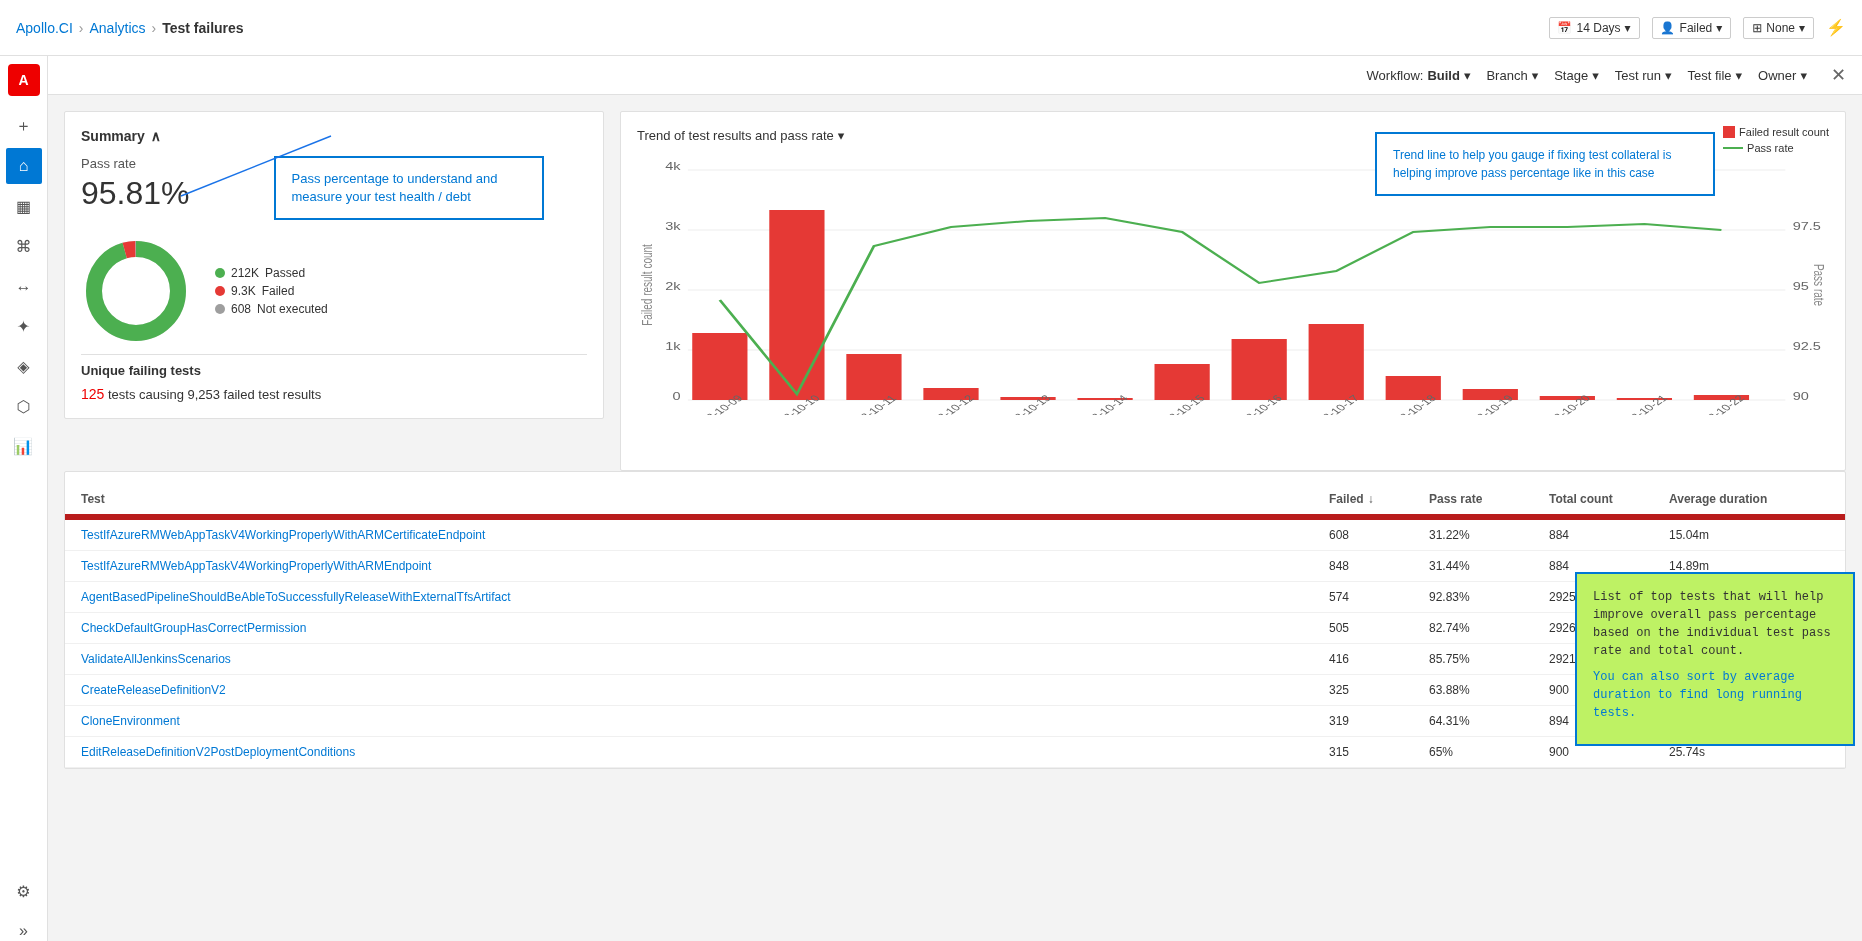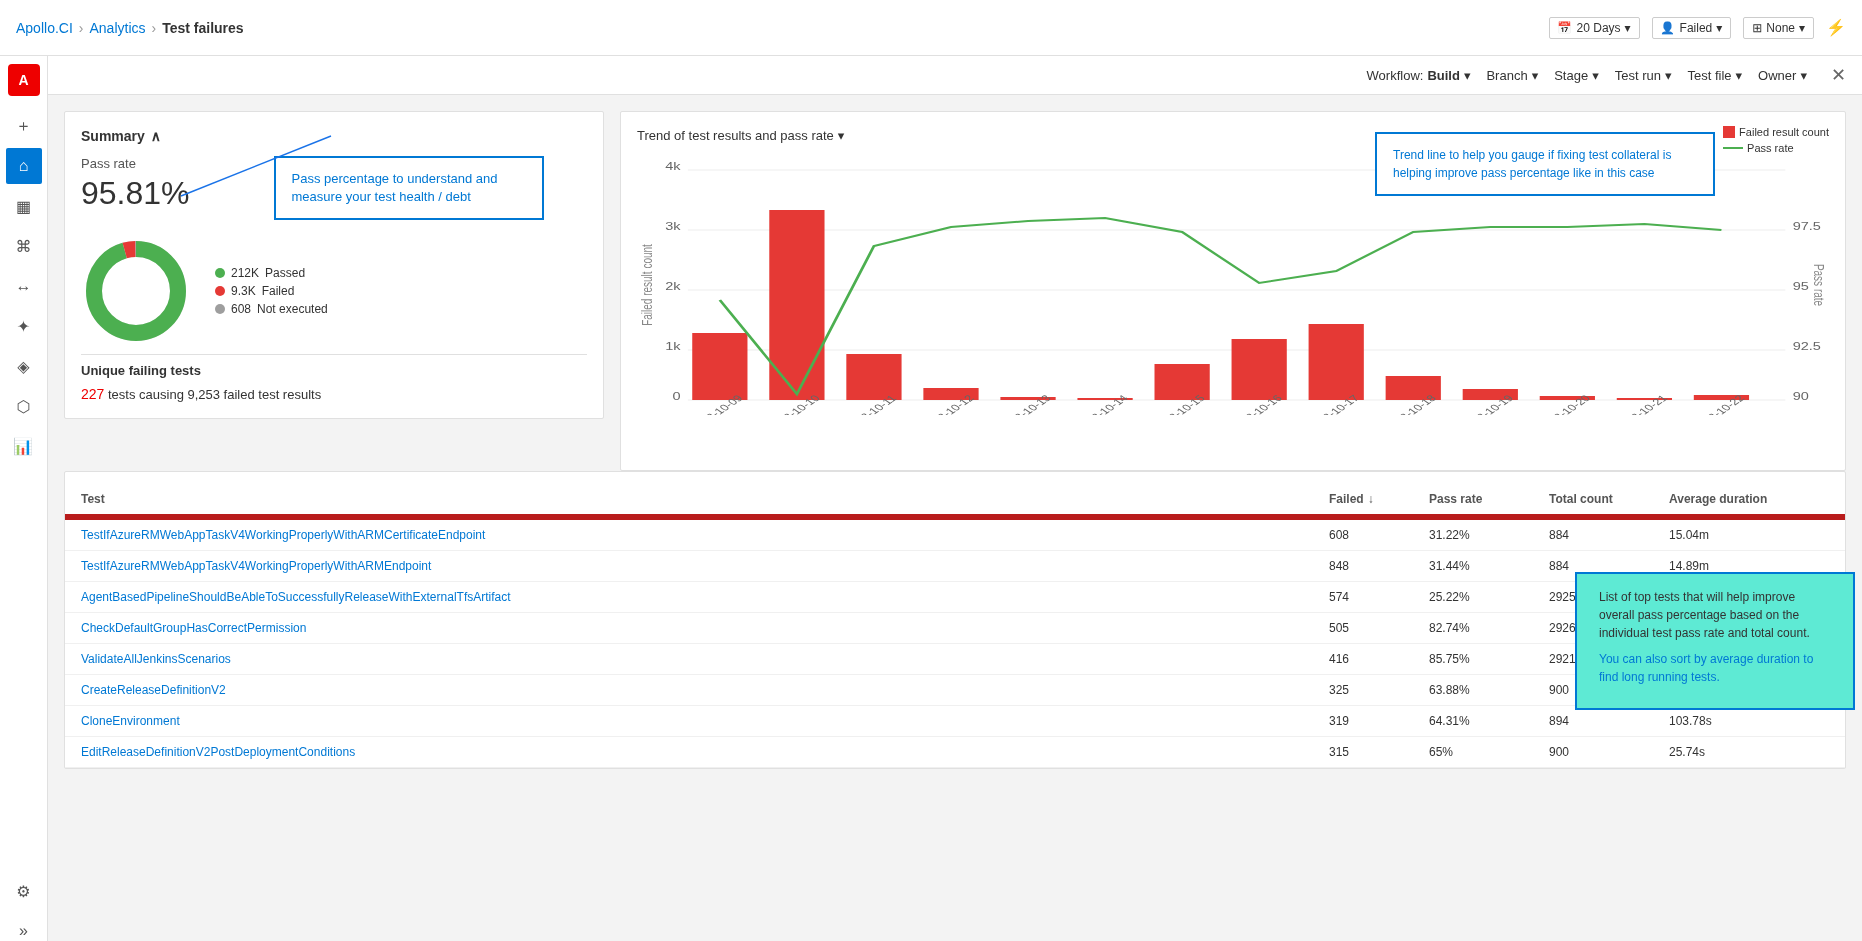--- a/index.html
+++ b/index.html
@@ -211,27 +211,28 @@
       line-height: 1.5;
       z-index: 10;
     }
 
     
     .table-annotation {
       position: absolute;
       right: -10px;
       top: 100px;
       border: 2px solid #0078d4;
-      background: #5eead4;
-      padding: 14px 22px;
+      background: #bef264;
+      padding: 14px 16px;
       max-width: 280px;
       font-size: 12px;
       color: #333;
       line-height: 1.5;
       z-index: 10;
+      font-family: Liberation Mono, monospace;
     }
     .table-annotation p { margin-bottom: 8px; }
     .table-annotation .blue { color: #0078d4; }
 
     
     .donut-svg { transform: rotate(-90deg); }
 
     
     .main-content::-webkit-scrollbar { width: 8px; }
     .main-content::-webkit-scrollbar-track { background: #f0f0f0; }
@@ -251,21 +252,21 @@
   <div class="breadcrumb">
     <span class="breadcrumb-item">Apollo.CI</span>
     <span class="breadcrumb-sep">›</span>
     <span class="breadcrumb-item">Analytics</span>
     <span class="breadcrumb-sep">›</span>
     <span class="breadcrumb-item active">Test failures</span>
   </div>
   <div class="top-right-controls">
     <button class="filter-btn">
       <span>📅</span>
-      <span>20 Days</span>
+      <span>14 Days</span>
       <span>▾</span>
     </button>
     <button class="filter-btn">
       <span>👤</span>
       <span>Failed</span>
       <span>▾</span>
     </button>
     <button class="filter-btn">
       <span>⊞</span>
       <span>None</span>
@@ -379,21 +380,21 @@
                 <span>Not executed</span>
               </div>
             </div>
           </div>
 
           <div class="divider"></div>
 
           <div class="unique-failing">
             <div class="unique-failing-title">Unique failing tests</div>
             <div>
-              <span class="unique-failing-count">227</span>
+              <span class="unique-failing-count">125</span>
               <span> tests causing 9,253 failed test results</span>
             </div>
           </div>
         </div>
 
         <div class="chart-panel">
 
           <div class="trend-callout">
             <span>Trend line to help you gauge if fixing test collateral is helping improve pass percentage like in this case</span>
           </div>
@@ -506,21 +507,21 @@
         <div class="table-row-data">
           <div class="test-name">TestIfAzureRMWebAppTaskV4WorkingProperlyWithARMEndpoint</div>
           <div>848</div>
           <div>31.44%</div>
           <div>884</div>
           <div>14.89m</div>
         </div>
         <div class="table-row-data">
           <div class="test-name">AgentBasedPipelineShouldBeAbleToSuccessfullyReleaseWithExternalTfsArtifact</div>
           <div>574</div>
-          <div>25.22%</div>
+          <div>92.83%</div>
           <div>2925</div>
           <div>39.65s</div>
         </div>
         <div class="table-row-data">
           <div class="test-name">CheckDefaultGroupHasCorrectPermission</div>
           <div>505</div>
           <div>82.74%</div>
           <div>2926</div>
           <div>1.1s</div>
         </div>

